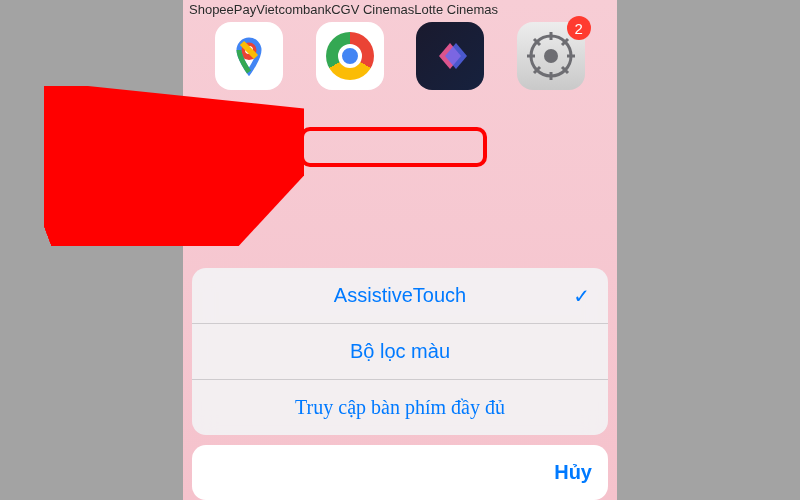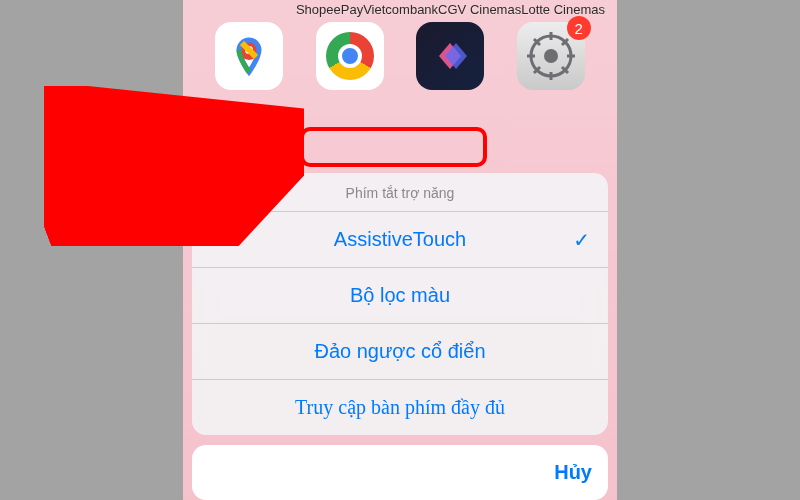--- a/index.html
+++ b/index.html
@@ -19,22 +19,22 @@
       height: 500px;
       background: linear-gradient(180deg, #f7cdd5 0%, #f5c2cc 100%);
       overflow: hidden;
     }
     .app-labels {
       position: absolute;
       top: 2px;
       left: 0;
       width: 100%;
       display: flex;
-      justify-content: flex-end;
-      padding: 0 12px;
+      justify-content: flex-start;
+      padding: 0 6px;
     }
     .app-label {
       font-size: 13px;
       color: #2a2a2a;
       font-weight: 500;
       text-shadow: 0 1px 1px rgba(255,255,255,0.3);
     }
     .app-icons-row {
       position: absolute;
       top: 22px;
@@ -187,31 +187,27 @@
           <line x1="44" y1="10" x2="38" y2="16"></line>
             <line x1="16" y1="38" x2="10" y2="44"></line>
         </g>
       </svg>
       <div class="badge">2</div>
     </div>
   </div>
 
   <div class="action-sheet">
     <div class="sheet-group">
-      <div class="sheet-header">Phím tắt trợ năng</div>
 
       <div class="sheet-item">
         <span>AssistiveTouch</span>
         <span class="check">✓</span>
       </div>
       <div class="sheet-item">
         <span>Bộ lọc màu</span>
-      </div>
-      <div class="sheet-item">
-        <span>Đảo ngược cổ điển</span>
       </div>
       <div class="sheet-item">
         <span>Truy cập bàn phím đầy đủ</span>
       </div>
     </div>
     <div class="cancel-btn">
       <span>Hủy</span>
     </div>
   </div>
 </div>

